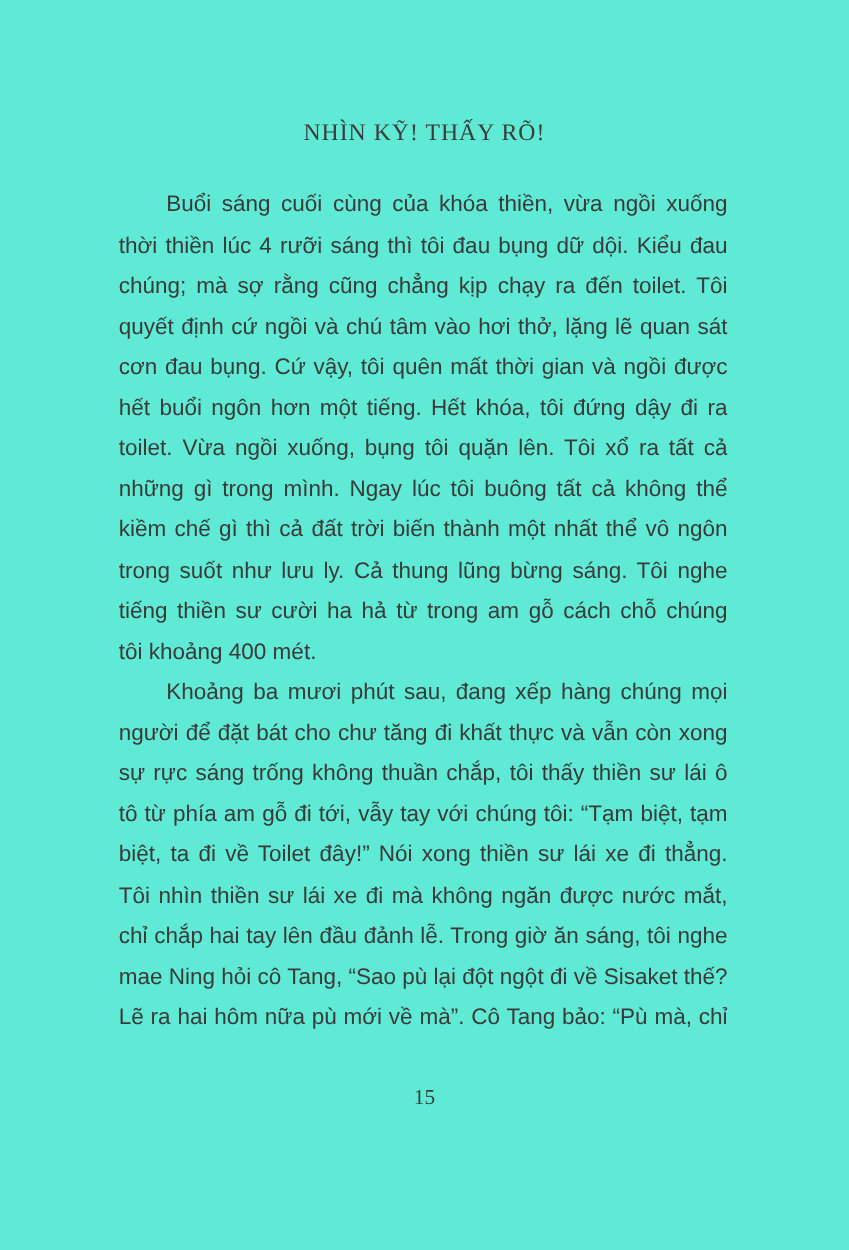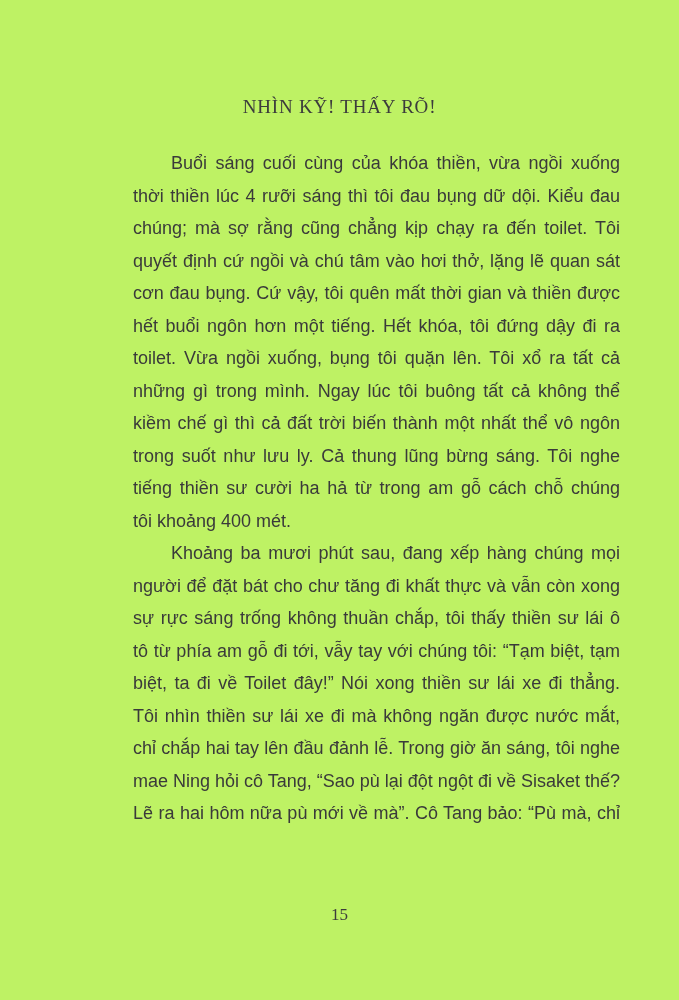--- a/index.html
+++ b/index.html
@@ -1,20 +1,20 @@
 <!DOCTYPE html>
 <html><head>
 <meta charset="utf-8">
 <style>
   html, body { margin: 0; padding: 0; background: #ffffff; }
   .page {
     position: relative;
     width: 679px;
     height: 1000px;
-    background: #bef264;
+    background: #5eead4;
     font-family: "Liberation Sans", "DejaVu Sans", sans-serif;
     color: #3a3a3a;
     overflow: hidden;
   }
   .chapter-title {
     position: absolute;
     top: 96px;
     left: 0;
     width: 100%;
     text-align: center;
@@ -22,60 +22,59 @@
     font-size: 19px;
     letter-spacing: 0.8px;
     color: #3c3c3c;
   }
   .body-text {
     position: absolute;
     top: 147px;
     left: 95px;
     width: 487px;
     font-size: 18px;
-    margin-left: 38px;
   }
   .para { margin: 0; }
   .line {
     line-height: 32.5px;
     height: 32.5px;
     overflow: hidden;
     text-align: justify;
     text-align-last: justify;
     -moz-text-align-last: justify;
   }
   .line.first { text-indent: 38px; }
   .line.no-stretch {
     text-align-last: left;
     -moz-text-align-last: left;
   }
   .page-number {
     position: absolute;
-    top: 905px;
+    top: 868px;
     left: 0;
     width: 100%;
     text-align: center;
     font-family: "Liberation Serif", "DejaVu Serif", serif;
     font-size: 17px;
     color: #3c3c3c;
   }
 </style>
 </head>
 <body>
 
 <div class="page">
   <div class="chapter-title">NHÌN KỸ! THẤY RÕ!</div>
 
   <div class="body-text">
       <div class="para">
         <div class="line first">Buổi sáng cuối cùng của khóa thiền, vừa ngồi xuống</div>
         <div class="line">thời thiền lúc 4 rưỡi sáng thì tôi đau bụng dữ dội. Kiểu đau</div>
         <div class="line">chúng; mà sợ rằng cũng chẳng kịp chạy ra đến toilet. Tôi</div>
         <div class="line">quyết định cứ ngồi và chú tâm vào hơi thở, lặng lẽ quan sát</div>
-        <div class="line">cơn đau bụng. Cứ vậy, tôi quên mất thời gian và thiền được</div>
+        <div class="line">cơn đau bụng. Cứ vậy, tôi quên mất thời gian và ngồi được</div>
         <div class="line">hết buổi ngôn hơn một tiếng. Hết khóa, tôi đứng dậy đi ra</div>
         <div class="line">toilet. Vừa ngồi xuống, bụng tôi quặn lên. Tôi xổ ra tất cả</div>
         <div class="line">những gì trong mình. Ngay lúc tôi buông tất cả không thể</div>
         <div class="line">kiềm chế gì thì cả đất trời biến thành một nhất thể vô ngôn</div>
         <div class="line">trong suốt như lưu ly. Cả thung lũng bừng sáng. Tôi nghe</div>
         <div class="line">tiếng thiền sư cười ha hả từ trong am gỗ cách chỗ chúng</div>
         <div class="line no-stretch">tôi khoảng 400 mét.</div>
       </div>
       <div class="para">
         <div class="line first">Khoảng ba mươi phút sau, đang xếp hàng chúng mọi</div>

